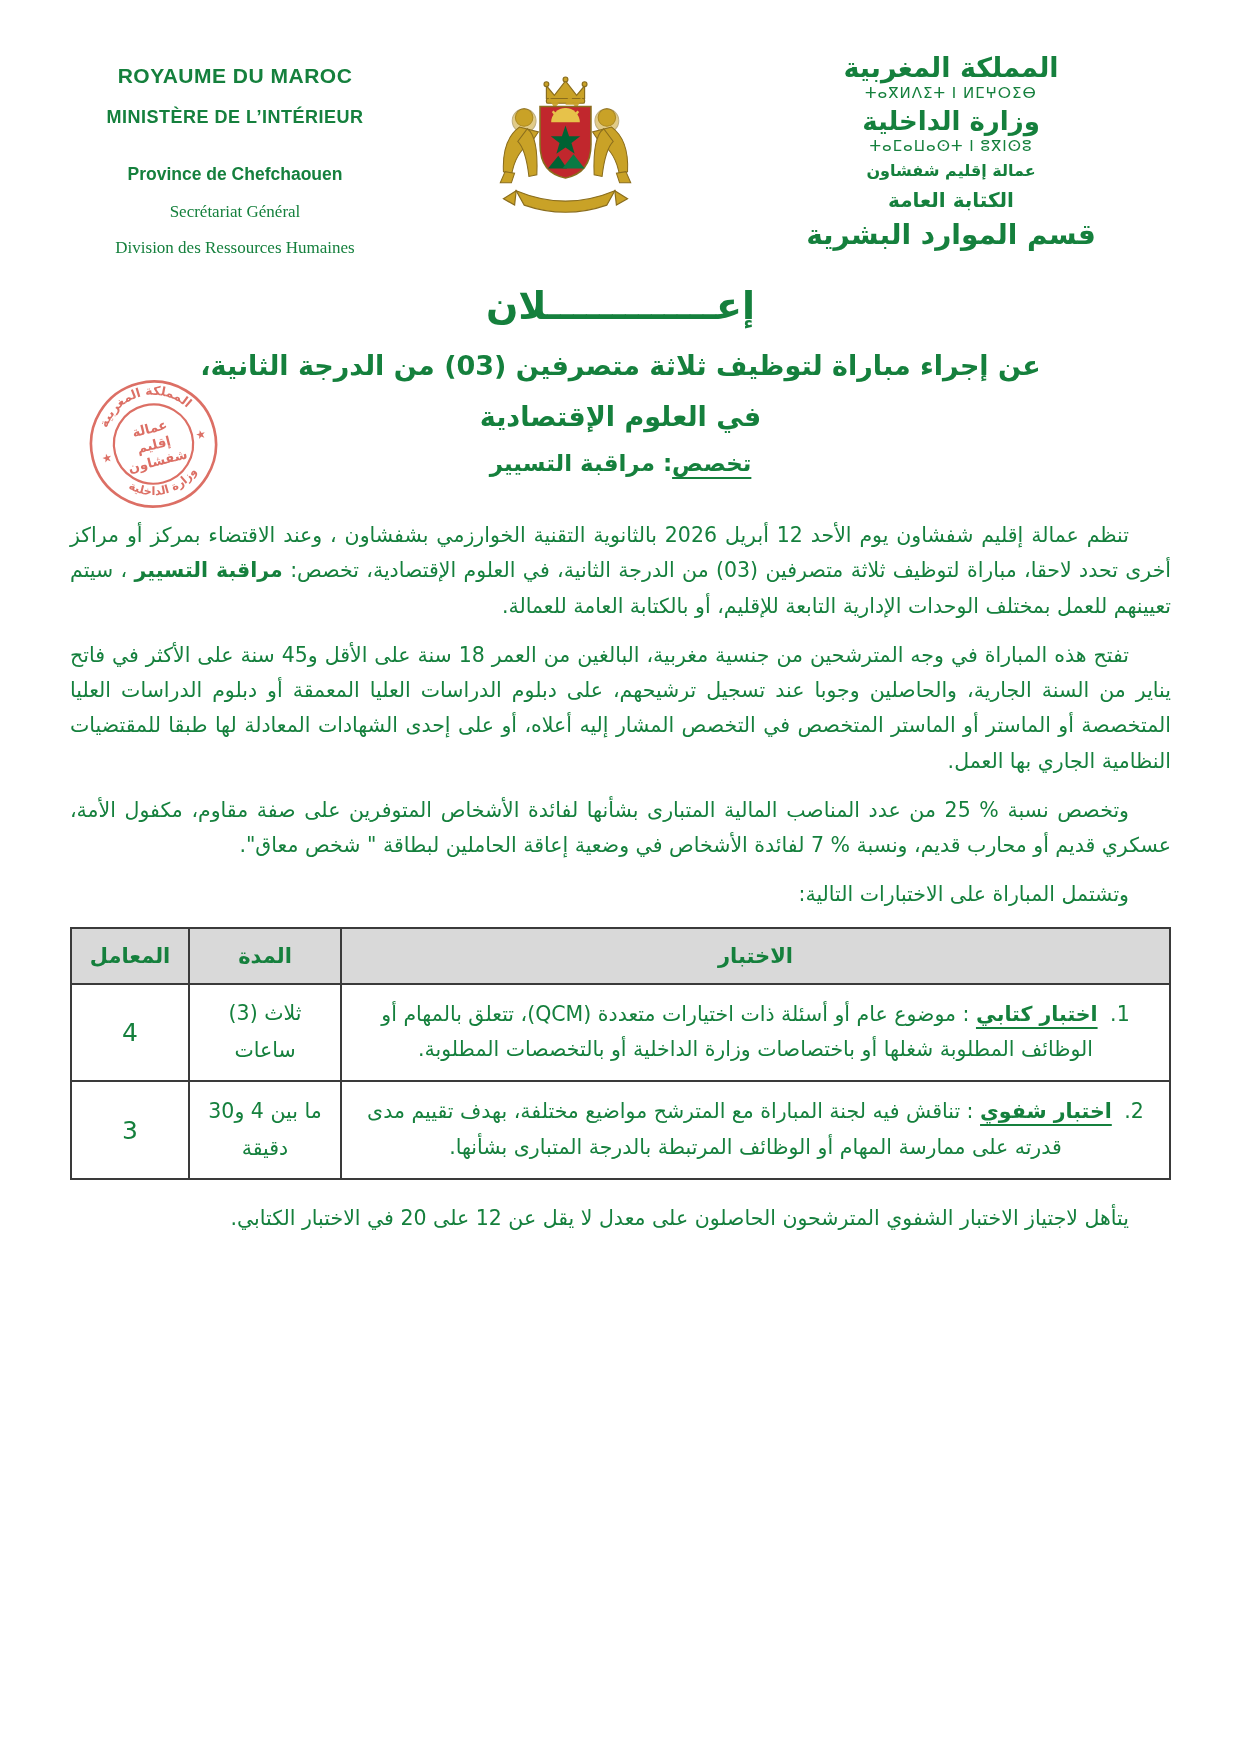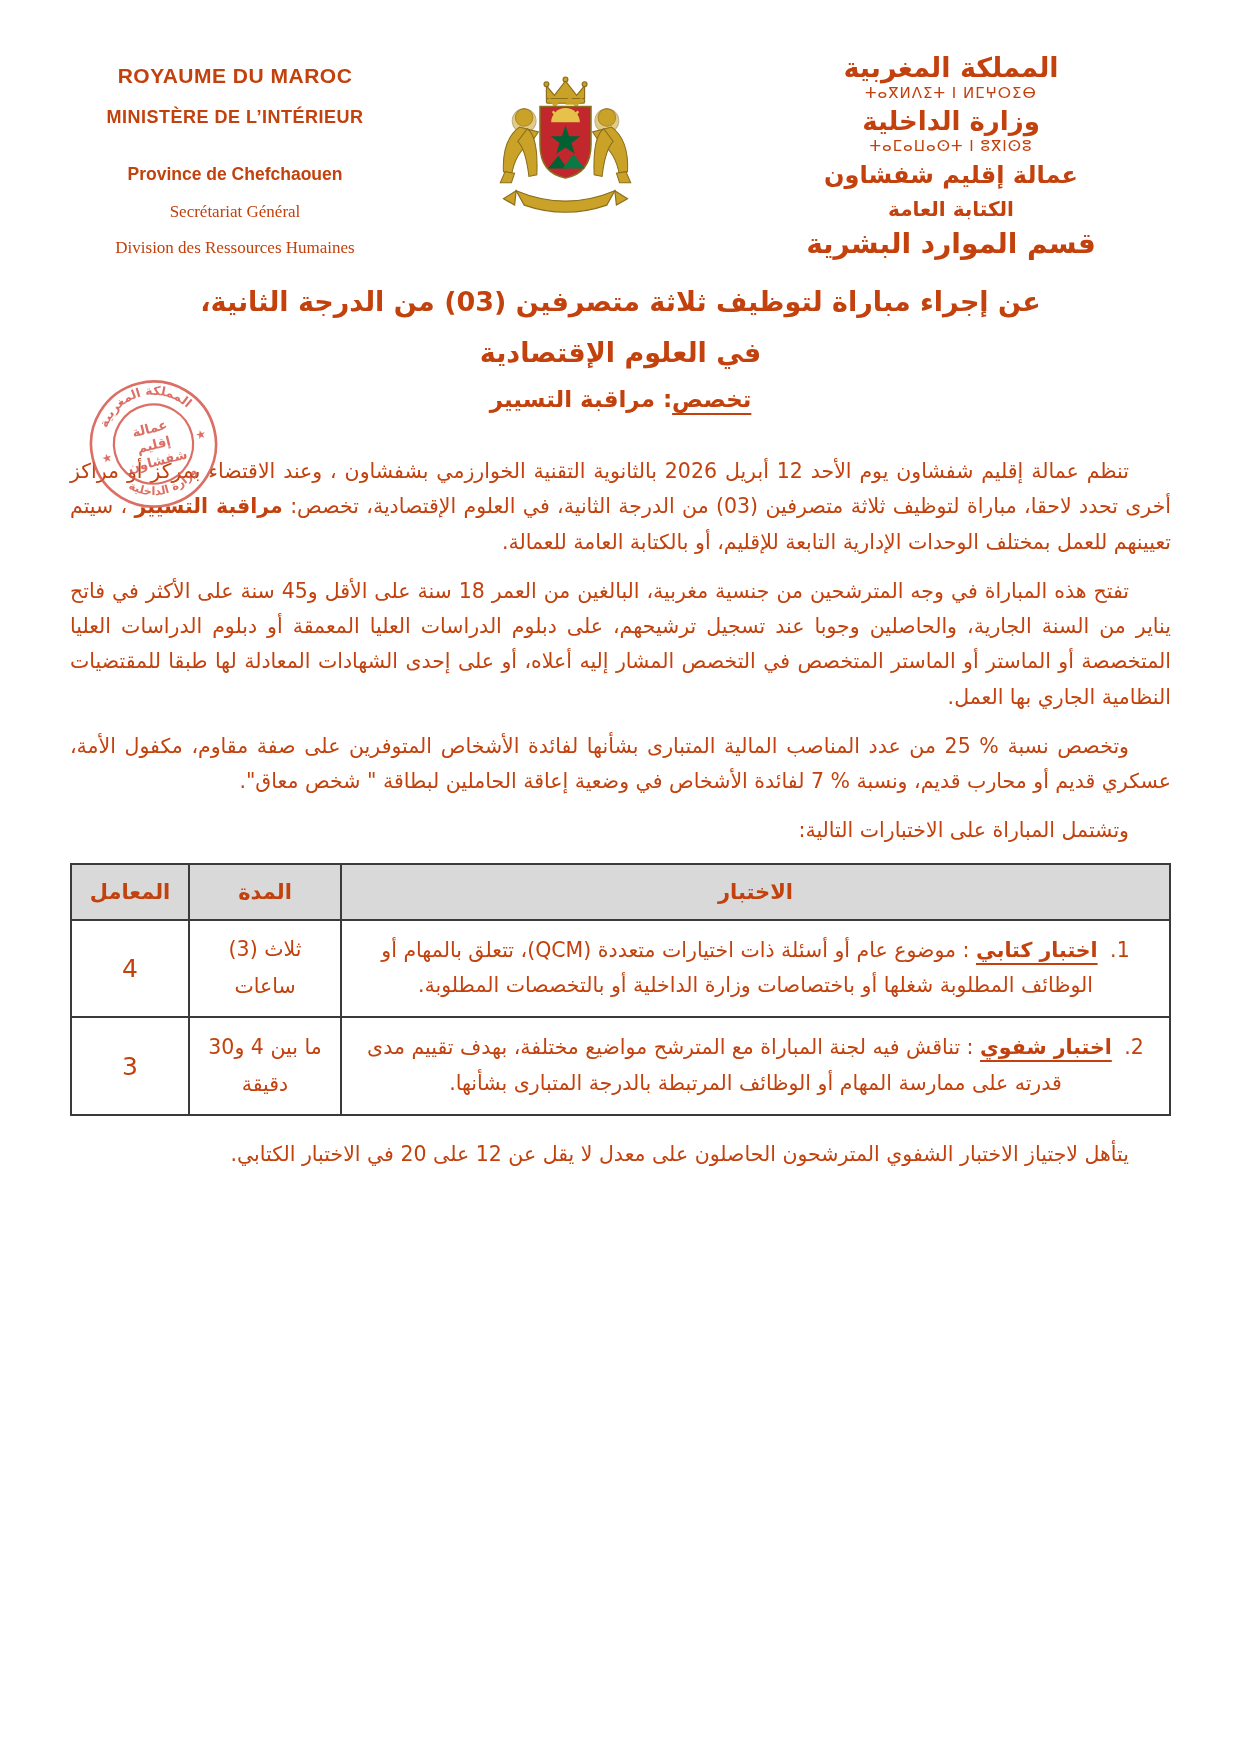--- a/index.html
+++ b/index.html
@@ -1,34 +1,34 @@
 <!DOCTYPE html>
 <html lang="ar"><head>
 <meta charset="utf-8">
 <style>
   * { margin:0; padding:0; box-sizing:border-box; }
   body { background:#888; font-family:"DejaVu Sans", sans-serif; }
   .page {
     width:1241px; height:1755px; background:#ffffff; margin:0 auto;
-    position:relative; padding:52px 70px 40px 70px; color:#c2410c;
+    position:relative; padding:52px 70px 40px 70px; color:#15803d;
   }
   
   .header { display:flex; justify-content:space-between; align-items:flex-start; }
   .fr-block { width:330px; text-align:center; direction:ltr; padding-top:12px; }
   .fr1 { font-family:"Liberation Sans", sans-serif; font-weight:bold; font-size:21px; letter-spacing:0.5px; }
   .fr2 { font-family:"Liberation Sans", sans-serif; font-weight:bold; font-size:18px; margin-top:19px; letter-spacing:0.5px; }
   .fr3 { font-family:"Liberation Sans", sans-serif; font-weight:bold; font-size:17.5px; margin-top:36px; }
   .fr4 { font-family:"Liberation Serif", serif; font-size:17px; margin-top:17px; }
   .fr5 { font-family:"Liberation Serif", serif; font-size:17px; margin-top:16px; }
   .emblem-wrap { width:180px; display:flex; justify-content:center; margin-top:0; }
   .ar-block { width:440px; text-align:center; direction:rtl; }
   .ar1 { font-size:27px; font-weight:bold; }
   .tif { font-size:15px; letter-spacing:1px; margin-top:1px; direction:ltr; }
   .ar2 { font-size:26px; font-weight:bold; margin-top:4px; }
-  .ar3 { font-size:24px; font-weight:bold; margin-top:6px; }
+  .ar3 { font-size:16px; font-weight:bold; margin-top:6px; }
   .ar4 { font-size:20px; font-weight:bold; margin-top:8px; }
   .ar5 { font-size:28px; font-weight:bold; margin-top:6px; }
   
   .stamp { position:absolute; left:88px; top:378px; transform:rotate(-14deg); opacity:0.88; }
   
   .title-sec { text-align:center; direction:rtl; margin-top:26px; }
   .title-main { font-size:38px; font-weight:bold; }
   .title-l2 { font-size:27px; font-weight:bold; margin-top:22px; }
   .title-l3 { font-size:27px; font-weight:bold; margin-top:20px; }
   .spec { font-size:23px; font-weight:bold; margin-top:18px; }
@@ -146,20 +146,21 @@
       </text>
       <text x="14" y="82" fill="#d85c50" font-size="13">★</text>
       <text x="124" y="82" fill="#d85c50" font-size="13">★</text>
       <text x="75" y="62" fill="#d85c50" font-size="15" font-weight="bold" text-anchor="middle">عمالة</text>
       <text x="75" y="81" fill="#d85c50" font-size="15" font-weight="bold" text-anchor="middle">إقليم</text>
       <text x="75" y="100" fill="#d85c50" font-size="15" font-weight="bold" text-anchor="middle">شفشاون</text>
     </svg>
   </div>
 
   <div class="title-sec">
+    <div class="title-main">إعـــــــــــــلان</div>
     <div class="title-l2">عن إجراء مباراة لتوظيف ثلاثة متصرفين (03) من الدرجة الثانية،</div>
     <div class="title-l3">في العلوم الإقتصادية</div>
     <div class="spec">
       <span class="u-lbl">تخصص</span><span>: مراقبة التسيير</span>
     </div>
   </div>
 
   <div class="body-sec">
     <p><span>تنظم عمالة إقليم شفشاون يوم الأحد 12 أبريل 2026 بالثانوية التقنية الخوارزمي بشفشاون ، وعند الاقتضاء بمركز أو مراكز أخرى تحدد لاحقا، مباراة لتوظيف ثلاثة متصرفين (03) من الدرجة الثانية، في العلوم الإقتصادية، تخصص: </span><span class="b">مراقبة التسيير</span><span> ، سيتم تعيينهم للعمل بمختلف الوحدات الإدارية التابعة للإقليم، أو بالكتابة العامة للعمالة.</span></p>
     <p>تفتح هذه المباراة في وجه المترشحين من جنسية مغربية، البالغين من العمر 18 سنة على الأقل و45 سنة على الأكثر في فاتح يناير من السنة الجارية، والحاصلين وجوبا عند تسجيل ترشيحهم، على دبلوم الدراسات العليا المعمقة أو دبلوم الدراسات العليا المتخصصة أو الماستر أو الماستر المتخصص في التخصص المشار إليه أعلاه، أو على إحدى الشهادات المعادلة لها طبقا للمقتضيات النظامية الجاري بها العمل.</p>

